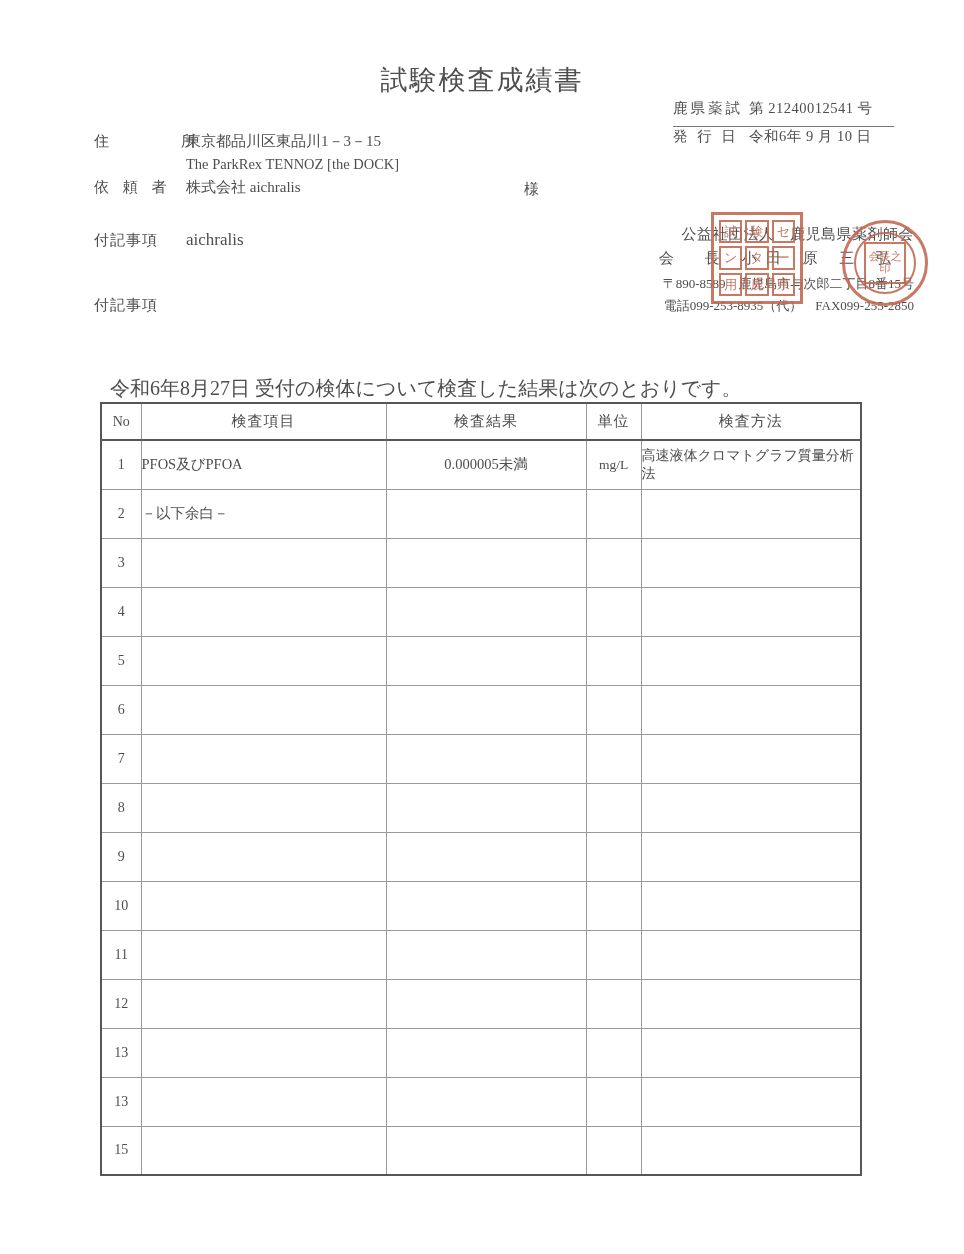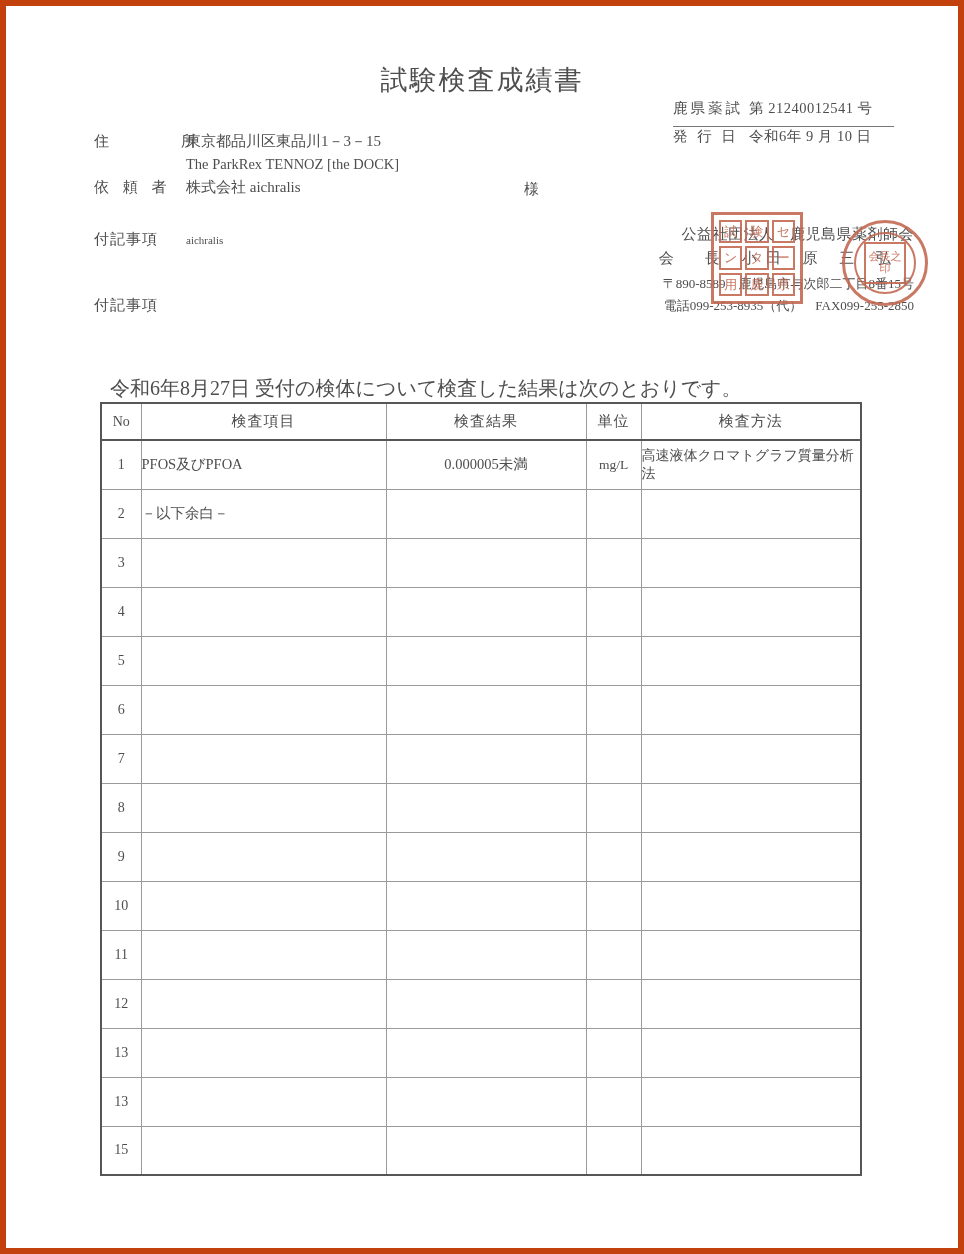--- a/index.html
+++ b/index.html
@@ -5,21 +5,21 @@
   * { box-sizing: border-box; }
   html, body {
     margin: 0; padding: 0;
     background: #8c8c8c;
     font-family: "Liberation Serif", "DejaVu Serif", serif;
   }
   .viewport {
     position: relative;
     width: 964px;
     height: 1254px;
-    background: #c2410c;
+    background: #ffffff;
     overflow: hidden;
   }
   .page {
     position: absolute;
     left: 6px; top: 6px;
     width: 952px; height: 1242px;
     background: #ffffff;
   }
   .doc {
     position: absolute;
@@ -74,21 +74,21 @@
     letter-spacing: 0px;
   }
   .info-lbl.sp3 { letter-spacing: 14px; }
   .info-lbl.sp2 { letter-spacing: 5px; }
   .info-val { font-size: 15px; color: #4e4e4e; }
   .info-sub { padding-left: 92px; font-size: 14.5px; color: #4e4e4e; height: 22px; }
   .sama { position: absolute; left: 518px; top: 174px; font-size: 15px; color:#4e4e4e; }
 
   .sample { position: absolute; left: 88px; top: 224px; display: flex; align-items: baseline; white-space: nowrap; }
   .sample .lbl { width: 92px; font-size: 15px; letter-spacing: 1px; color: #4e4e4e; }
-  .sample .val { font-size: 11px; color: #4e4e4e; }
+  .sample .val { font-size: 17px; color: #4e4e4e; }
 
   .notes { position: absolute; left: 88px; top: 290px; font-size: 15px; letter-spacing: 1px; color: #4e4e4e; }
 
   
   .issuer { position: absolute; left: 608px; top: 219px; width: 300px; text-align: right; }
   .issuer-line1 { font-size: 15px; color: #4e4e4e; height: 24px; white-space: nowrap; letter-spacing: 0.5px; }
   .issuer-line2 { font-size: 15px; color: #4e4e4e; height: 26px; white-space: nowrap; letter-spacing: 0.5px; padding-right: 14px;}
   .issuer-line2 .pre { letter-spacing: 8px; margin-right: 14px; }
   .issuer-line2 .nm { letter-spacing: 9px; }
   .issuer-line3 { font-size: 13px; color: #4e4e4e; height: 22px; white-space: nowrap; }

